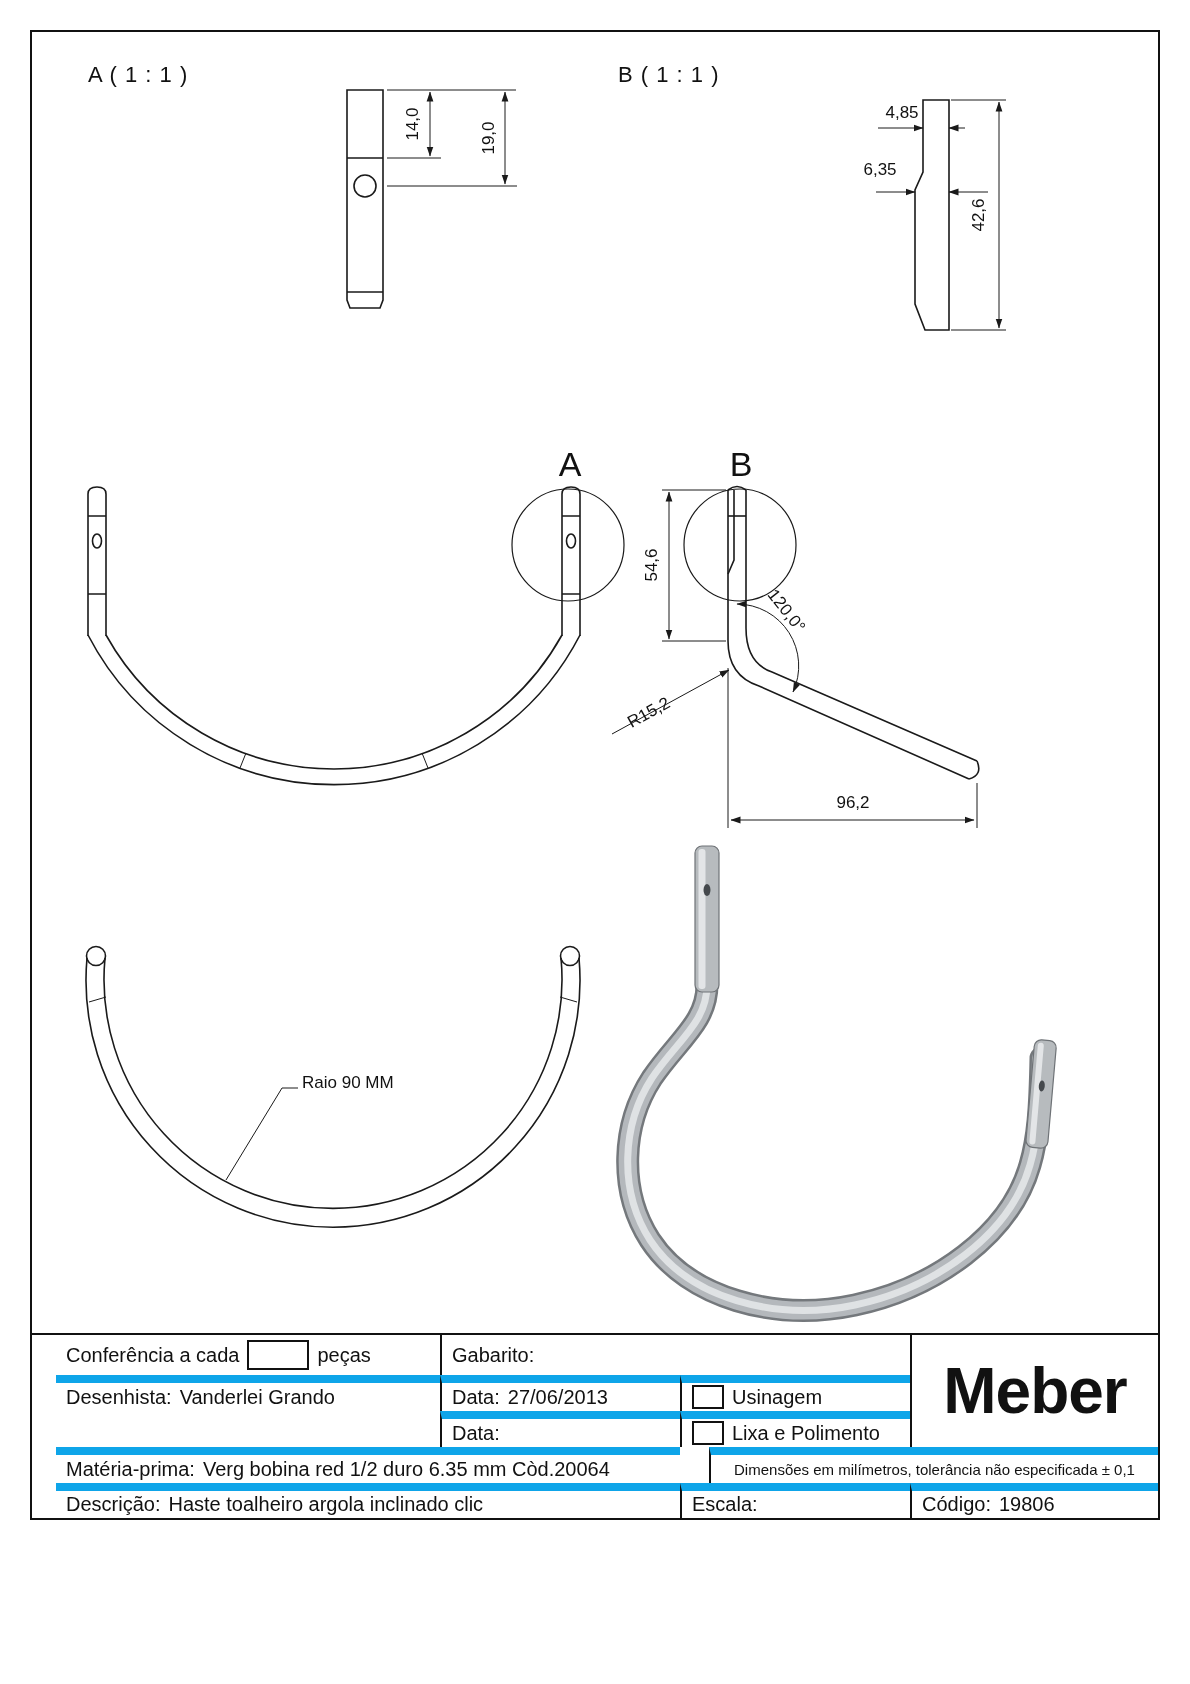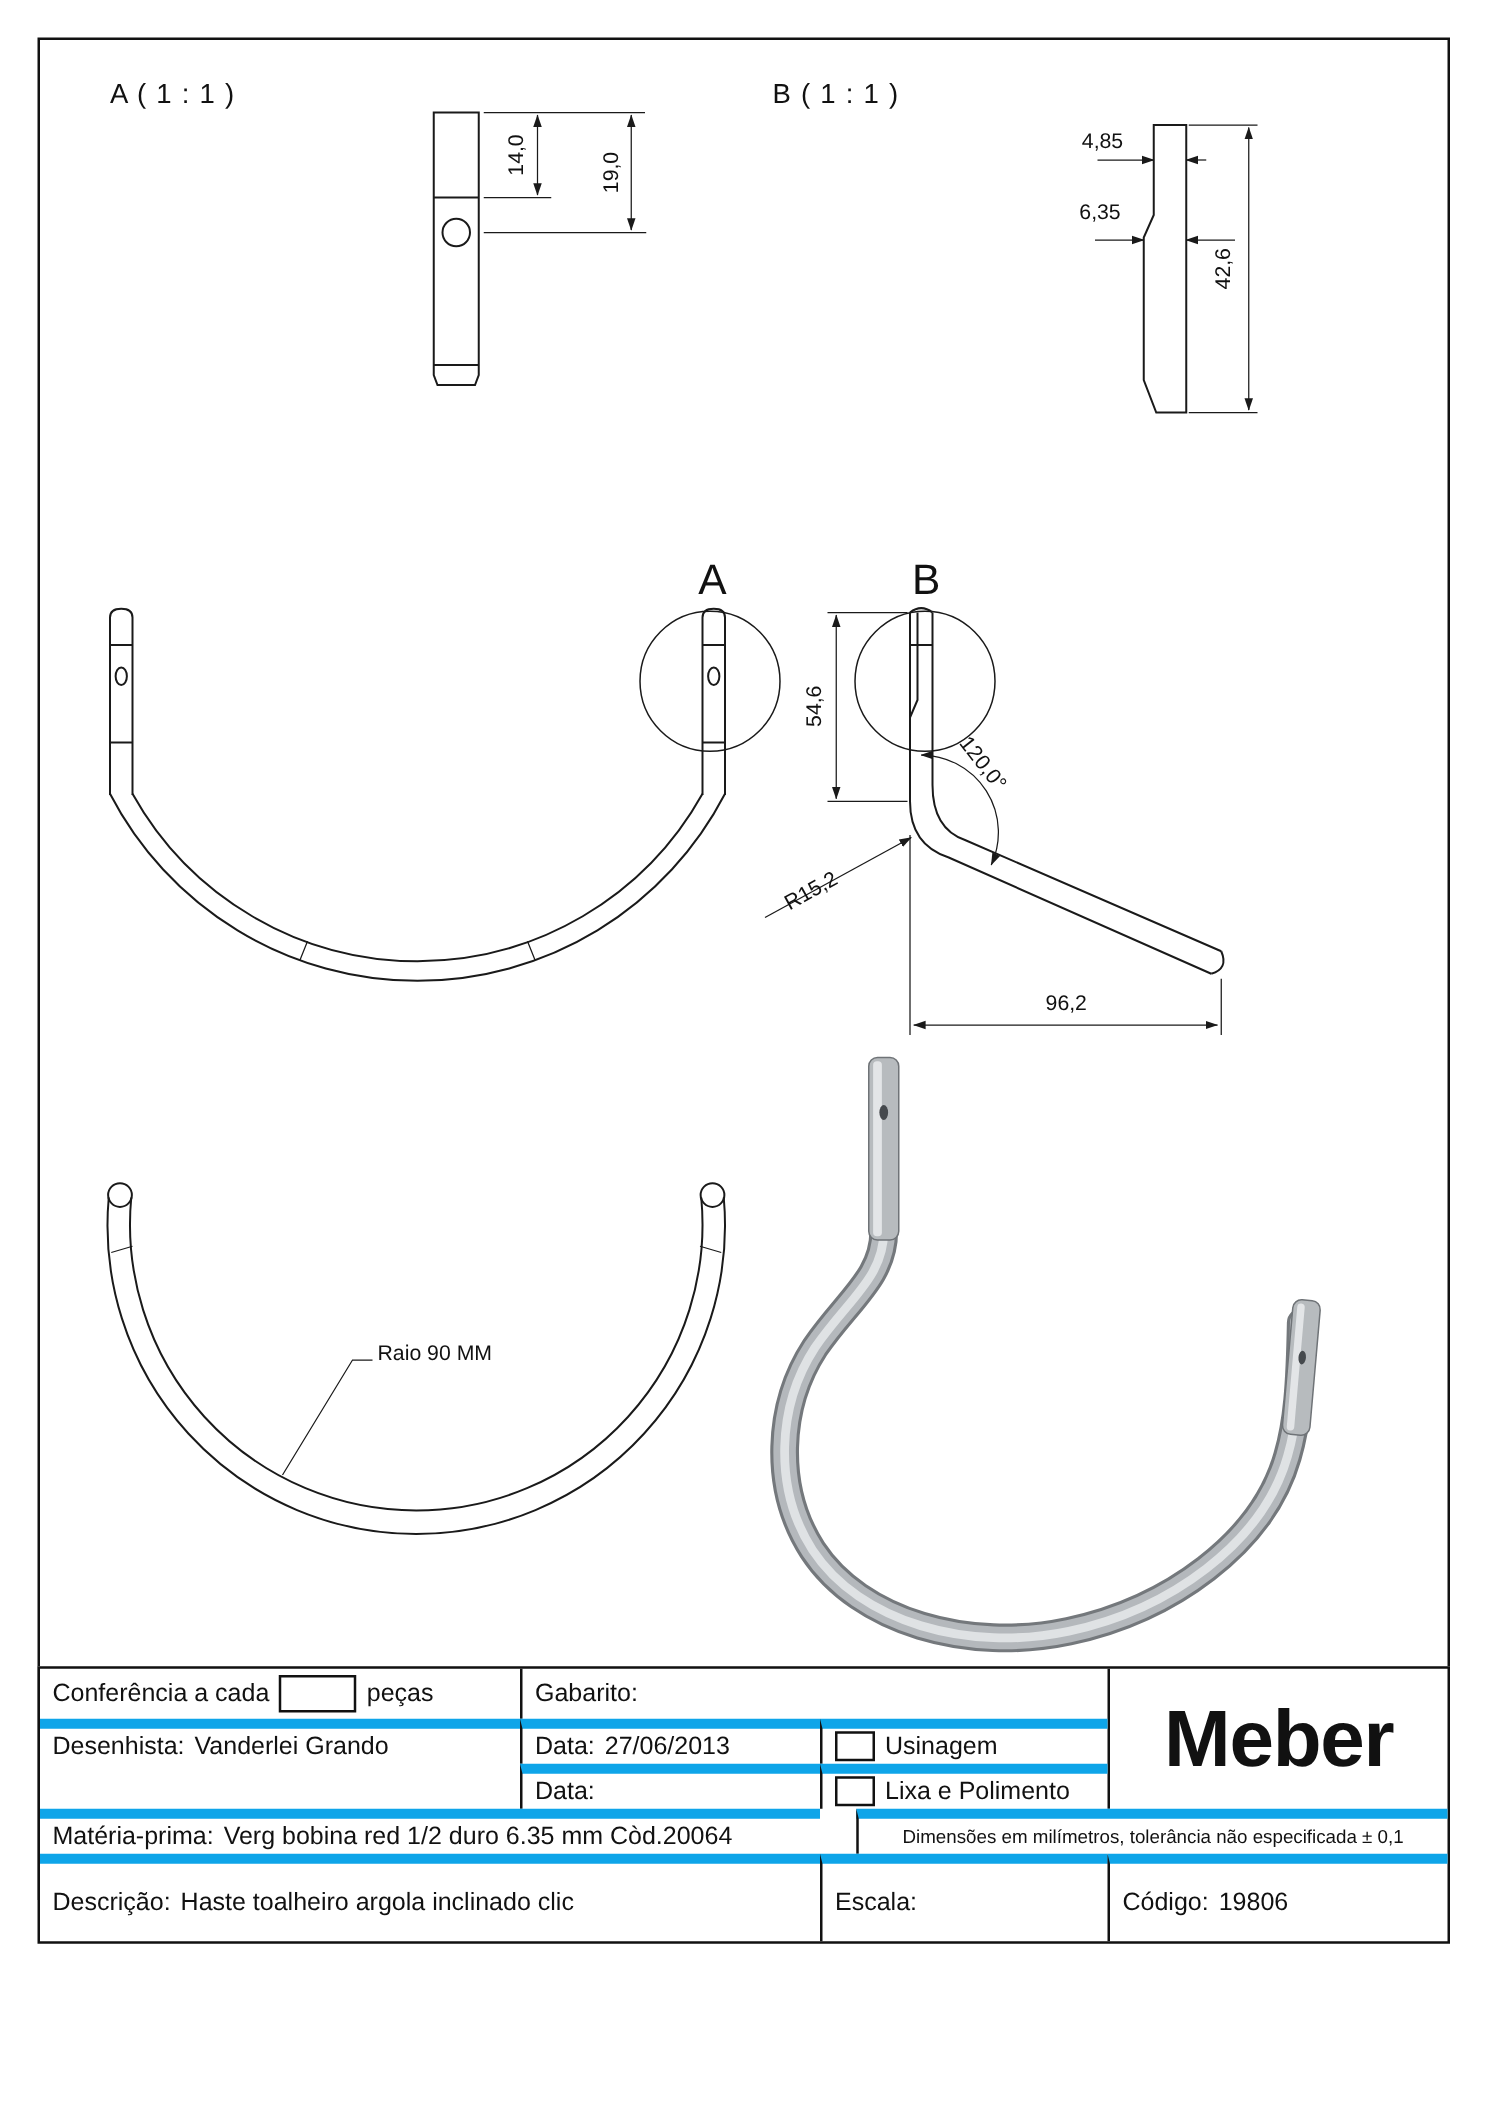--- a/index.html
+++ b/index.html
@@ -7,23 +7,23 @@
         font-family:"Liberation Sans", sans-serif;color:#111;}
   .frame-border{position:absolute;left:30px;top:30px;width:1130px;height:1490px;
         border:2px solid #111;box-sizing:border-box;}
   svg.canvas{position:absolute;left:0;top:0;}
   .dt{position:absolute;white-space:nowrap;color:#111;}
   .vt{font-size:22px;letter-spacing:1px;}
   .dim{font-size:17px;}
   .ctr{text-align:center;display:inline-block;height:22px;line-height:22px;}
   .marker{font-size:34px;text-align:center;display:inline-block;width:40px;}
   
-  .tb{position:absolute;left:30px;top:1333px;width:1130px;height:222px;border:2px solid #111;
+  .tb{position:absolute;left:30px;top:1333px;width:1130px;height:187px;border:2px solid #111;
       box-sizing:border-box;display:grid;grid-template-columns:384px 240px 230px 1fr;
-      grid-template-rows:40px 36px 36px 36px 1fr;background:#fff;}
+      grid-template-rows:40px 36px 36px 36px 1fr;background:#fff;padding-left:24px;}
   .tb-cell{border-left:2px solid #111;border-top:8px solid #0ea5e9;display:flex;align-items:center;
       padding:0 10px;font-size:20px;gap:8px;overflow:hidden;box-sizing:border-box;}
   .tb-cell.c1{border-left:none;}
   .tb-cell.r1{border-top:none;}
   .conf-box{width:58px;height:26px;border:2px solid #111;flex:none;}
   .chk{width:28px;height:20px;border:2px solid #111;flex:none;}
   .logo-cell{justify-content:center;font-size:64px;font-weight:bold;letter-spacing:-1px;}
   .note-cell{justify-content:center;font-size:15px;text-align:center;padding:0 6px;margin-left:29px;}
   .lbl{white-space:nowrap;}
 </style>
@@ -122,21 +122,21 @@
   </svg>
 
   <div class="frame-border"></div>
 
   <span class="dt vt" style="left:88px;top:62px">A ( 1 : 1 )</span>
   <span class="dt vt" style="left:618px;top:62px">B ( 1 : 1 )</span>
 
   <span class="dt dim ctr" style="left:383px;top:113px;width:60px;transform:rotate(-90deg)">14,0</span>
   <span class="dt dim ctr" style="left:459px;top:127px;width:60px;transform:rotate(-90deg)">19,0</span>
 
-  <span class="dt dim ctr" style="left:852px;top:102px;width:60px">4,85</span>
+  <span class="dt dim ctr" style="left:872px;top:102px;width:60px">4,85</span>
   <span class="dt dim ctr" style="left:850px;top:159px;width:60px">6,35</span>
   <span class="dt dim ctr" style="left:949px;top:204px;width:60px;transform:rotate(-90deg)">42,6</span>
 
   <span class="dt marker" style="left:550px;top:445px">A</span>
   <span class="dt marker" style="left:721px;top:445px">B</span>
 
   <span class="dt dim ctr" style="left:622px;top:554px;width:60px;transform:rotate(-90deg)">54,6</span>
   <span class="dt dim ctr" style="left:756px;top:600px;width:60px;transform:rotate(52deg)">120,0°</span>
   <span class="dt dim ctr" style="left:619px;top:702px;width:60px;transform:rotate(-29deg)">R15,2</span>
   <span class="dt dim ctr" style="left:823px;top:792px;width:60px">96,2</span>

